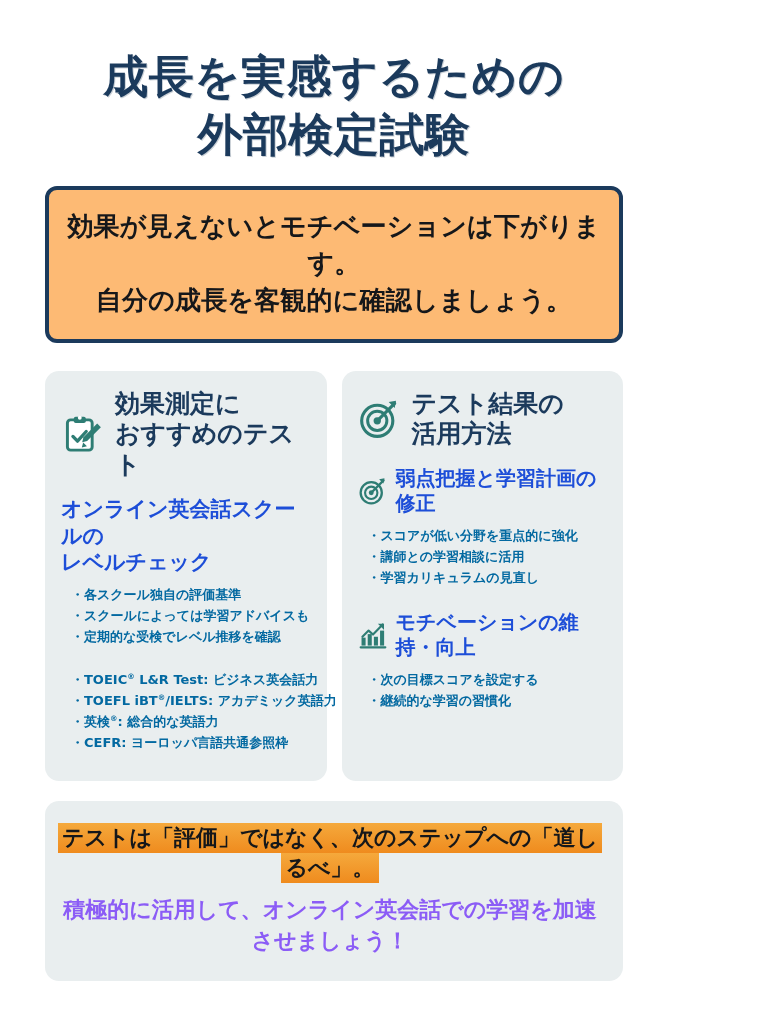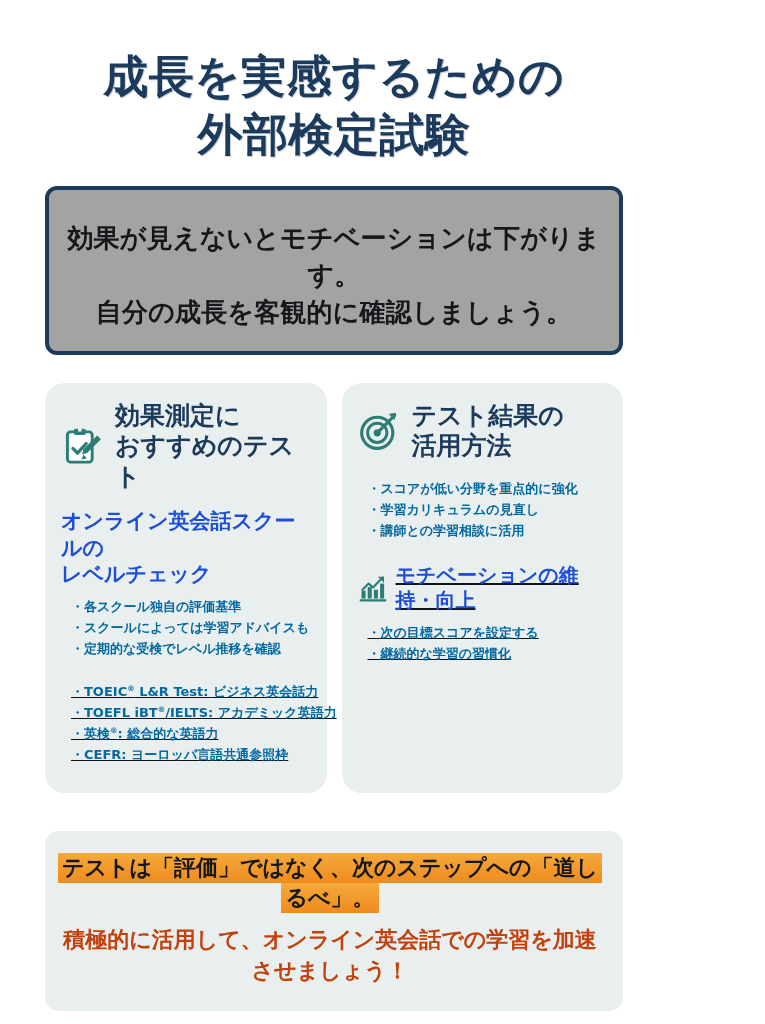--- a/index.html
+++ b/index.html
@@ -36,63 +36,63 @@
     color: #1b3a5c;
     letter-spacing: 0.5px;
     text-shadow: 1px 1px 0 rgba(20,45,75,0.22);
   }
 
   
   .callout {
     margin: 22px 45px 0 45px;
     border: 4px solid #1b3a5c;
     border-radius: 12px;
-    background: #a3a3a3;
-    padding: 30px 16px 20px 16px;
+    background: #fdba74;
+    padding: 18px 16px 20px 16px;
     text-align: center;
   }
   .callout-line {
     font-size: 26px;
     line-height: 1.42;
     font-weight: bold;
     color: #15171a;
     letter-spacing: 0.2px;
   }
 
   
   .cards {
     display: flex;
     gap: 15px;
     margin: 28px 45px 0 45px;
   }
   .card {
     flex: 1 1 0;
     background: #e9eeef;
-    border-radius: 20px;
+    border-radius: 14px;
     padding: 18px 16px 22px 16px;
     min-width: 0;
   }
 
   .card-head {
     display: flex;
     align-items: center;
     gap: 10px;
     margin-bottom: 16px;
   }
   .card-head-icon { flex: 0 0 auto; line-height: 0; }
   .card-head-title {
     font-size: 25px;
     line-height: 1.22;
     font-weight: bold;
     color: #1b3a5c;
     white-space: pre-line;
   }
 
   .section { margin-bottom: 6px; }
-  .section + .section { margin-top: 22px; text-decoration: underline; }
+  .section + .section { margin-top: 22px; }
 
   .section-head {
     display: flex;
     align-items: center;
     gap: 8px;
     margin-bottom: 9px;
   }
   .section-head-icon { flex: 0 0 auto; line-height: 0; }
   .section-title {
     font-size: 20px;
@@ -112,41 +112,41 @@
     white-space: nowrap;
   }
   .bullets li::before {
     content: "・";
     margin-right: 0px;
   }
   sup { font-size: 0.58em; vertical-align: super; }
 
   
   .footer {
-    margin: 38px 45px 0 45px;
+    margin: 20px 45px 0 45px;
     background: #e9eeef;
     border-radius: 14px;
     padding: 22px 16px 24px 8px;
     text-align: center;
   }
   .footer-line-1 {
     display: inline;
     font-size: 22px;
     font-weight: bold;
     color: #15171a;
     background: linear-gradient(180deg, #f5a93c 0%, #ef8b1e 100%);
     padding: 2px 4px 3px 4px;
     box-decoration-break: clone;
     -webkit-box-decoration-break: clone;
   }
   .footer-line-2 {
     margin-top: 12px;
     font-size: 22px;
     font-weight: bold;
-    color: #c2410c;
+    color: #8b5cf6;
     line-height: 1.4;
   }
 </style>
 </head>
 <body>
 
 <div class="page">
 
   <div class="title-block">
     <div class="title-line">成長を実感するための</div>
@@ -207,24 +207,36 @@
             <circle cx="21" cy="26" r="4" fill="#2e7d74"></circle>
             <path d="M21 26L40 7" stroke="#2e7d74" stroke-width="3.4" stroke-linecap="round"></path>
             <path d="M33.5 5.5l8-1.5-1.5 8-3.2-3.2z" fill="#2e7d74"></path>
           </svg>
         </span>
         <div class="card-head-title">テスト結果の
 活用方法</div>
       </div>
 
       <div class="section">
+        <div class="section-head">
+          <span class="section-head-icon">
+            <svg width="30" height="30" viewBox="0 0 34 34" fill="none">
+              <circle cx="15" cy="19" r="12" stroke="#2e7d74" stroke-width="2.6" fill="none"></circle>
+              <circle cx="15" cy="19" r="7" stroke="#2e7d74" stroke-width="2.4" fill="none"></circle>
+              <circle cx="15" cy="19" r="2.8" fill="#2e7d74"></circle>
+              <path d="M15 19L29 5" stroke="#2e7d74" stroke-width="2.6" stroke-linecap="round"></path>
+              <path d="M24 3.8l6-1.2-1.2 6-2.4-2.4z" fill="#2e7d74"></path>
+            </svg>
+          </span>
+          <div class="section-title">弱点把握と学習計画の修正</div>
+        </div>
         <ul class="bullets">
           <li>スコアが低い分野を重点的に強化</li>
+          <li>講師との学習相談に活用</li>
           <li>学習カリキュラムの見直し</li>
-          <li>講師との学習相談に活用</li>
         </ul>
       </div>
 
       <div class="section">
         <div class="section-head">
           <span class="section-head-icon">
             <svg width="30" height="30" viewBox="0 0 34 34" fill="none">
               <rect x="4" y="20" width="4.6" height="9" fill="#2e7d74"></rect>
               <rect x="11" y="16" width="4.6" height="13" fill="#2e7d74"></rect>
               <rect x="18" y="19" width="4.6" height="10" fill="#2e7d74"></rect>

